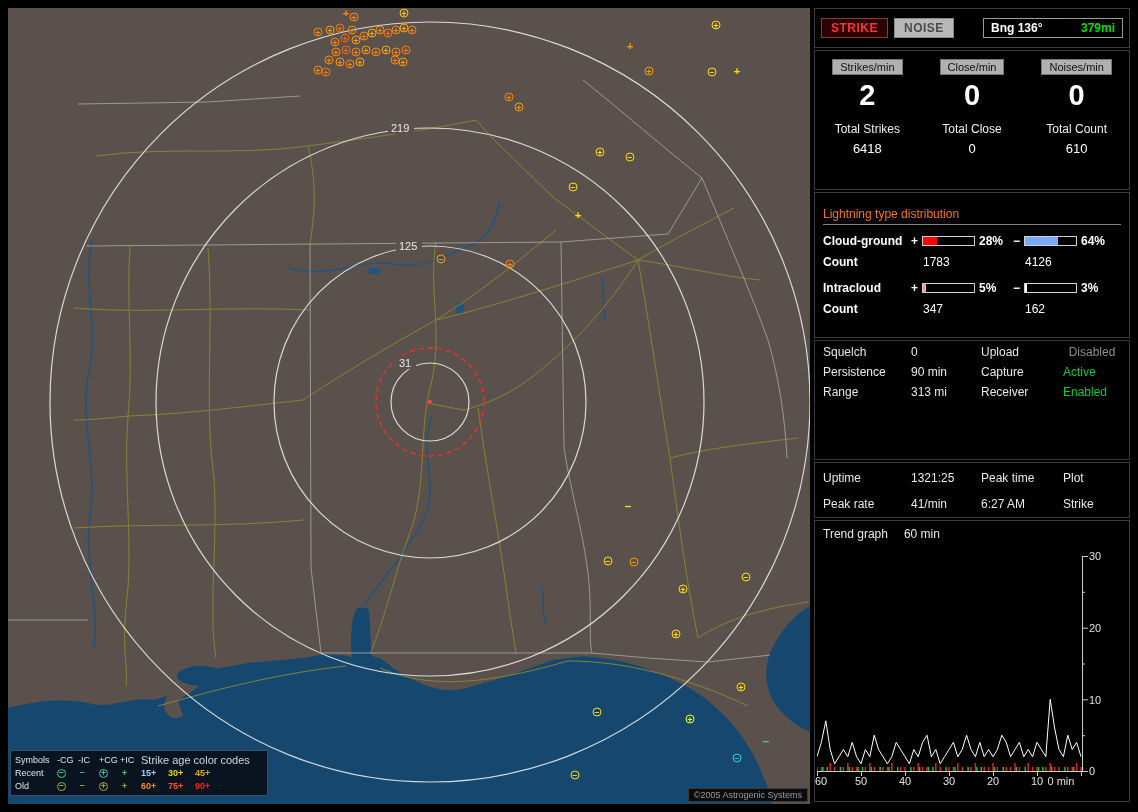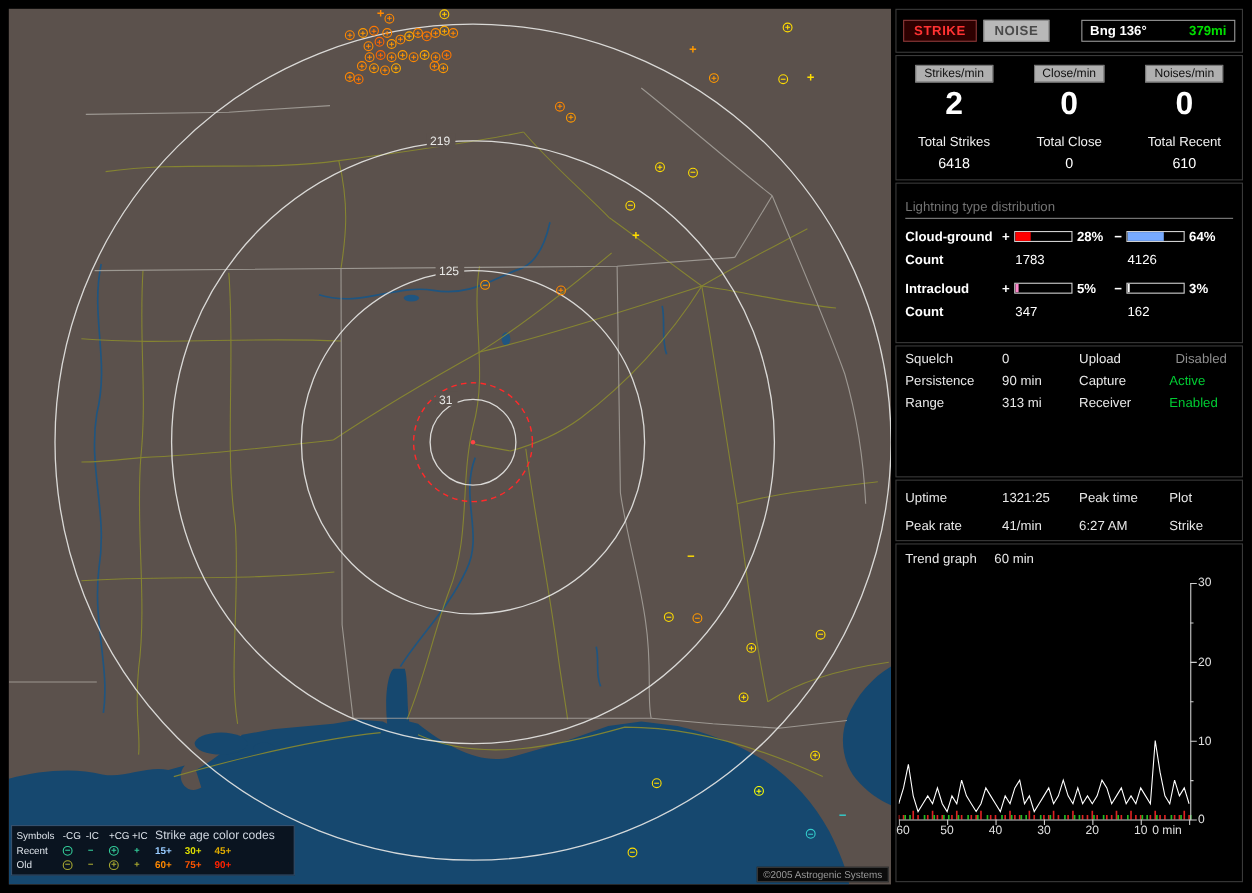--- a/index.html
+++ b/index.html
@@ -26,29 +26,29 @@
 
 .panel { position:absolute; left:814px; top:8px; width:316px; height:796px; display:flex; flex-direction:column; background:#000; }
 .section { border:1px solid #3a3a3a; margin-bottom:2px; background:#000; }
 
 .sec-top { height:40px; display:flex; align-items:center; padding:0 6px; gap:6px; }
 .btn-strike { background:#2d0000; border:1px solid #8a3a3a; color:#ff3232; font-weight:bold; font-size:12px; padding:2px 9px; letter-spacing:0.5px; cursor:pointer; }
 .btn-noise { background:#b8b8b8; border:1px solid #888; color:#4a4a4a; font-weight:bold; font-size:12px; padding:2px 9px; letter-spacing:0.5px; cursor:pointer; }
 .bng-box { margin-left:auto; border:1px solid #9a9a9a; background:#000; display:flex; justify-content:space-between; align-items:center; width:140px; padding:2px 7px; font-size:12px; font-weight:bold; }
 .bng-rng { color:#00e000; }
 
-.sec-stats { height:114px; display:flex; padding-top:8px; }
+.sec-stats { height:140px; display:flex; padding-top:8px; }
 .stat-col { flex:1; display:flex; flex-direction:column; align-items:center; }
 .stat-chip { background:#b0b0b0; color:#111; font-size:11px; padding:1px 7px; border:1px solid #777; }
 .stat-rate { font-size:29px; font-weight:bold; margin-top:4px; }
 .stat-total-label { font-size:12px; margin-top:10px; color:#f0f0f0; }
 .stat-total { font-size:13px; margin-top:5px; }
 
 .sec-dist { height:146px; padding:14px 8px 0 8px; }
-.dist-title { color:#737373; font-size:12px; border-bottom:1px solid #808080; padding-bottom:3px; margin-bottom:9px; }
+.dist-title { color:#f97316; font-size:12px; border-bottom:1px solid #808080; padding-bottom:3px; margin-bottom:9px; }
 .dist-row { display:grid; grid-template-columns:88px 11px 57px 34px 11px 57px 34px; align-items:center; margin-bottom:7px; }
 .d-label { font-weight:bold; font-size:12px; }
 .d-sign { font-weight:bold; font-size:12px; }
 .d-bar { height:10px; border:1px solid #d0d0d0; background:#000; margin-right:4px; overflow:hidden; }
 .d-bar i { display:block; height:100%; }
 .d-pct { font-weight:bold; font-size:12px; }
 .count-row { margin-bottom:12px; }
 .d-count1 { grid-column:2/5; font-size:12px; padding-left:12px; }
 .d-count2 { grid-column:5/8; font-size:12px; padding-left:12px; }
 
@@ -264,21 +264,21 @@
     </div>
     <div class="stat-col">
       <span class="stat-chip">Close/min</span>
       <span class="stat-rate">0</span>
       <span class="stat-total-label">Total Close</span>
       <span class="stat-total">0</span>
     </div>
     <div class="stat-col">
       <span class="stat-chip">Noises/min</span>
       <span class="stat-rate">0</span>
-      <span class="stat-total-label">Total Recent</span>
+      <span class="stat-total-label">Total Count</span>
       <span class="stat-total">610</span>
     </div>
   </div>
 
   <div class="section sec-dist">
     <div class="dist-title">Lightning type distribution</div>
     <div class="dist-row">
       <span class="d-label">Cloud-ground</span>
       <span class="d-sign">+</span>
       <span class="d-bar">

